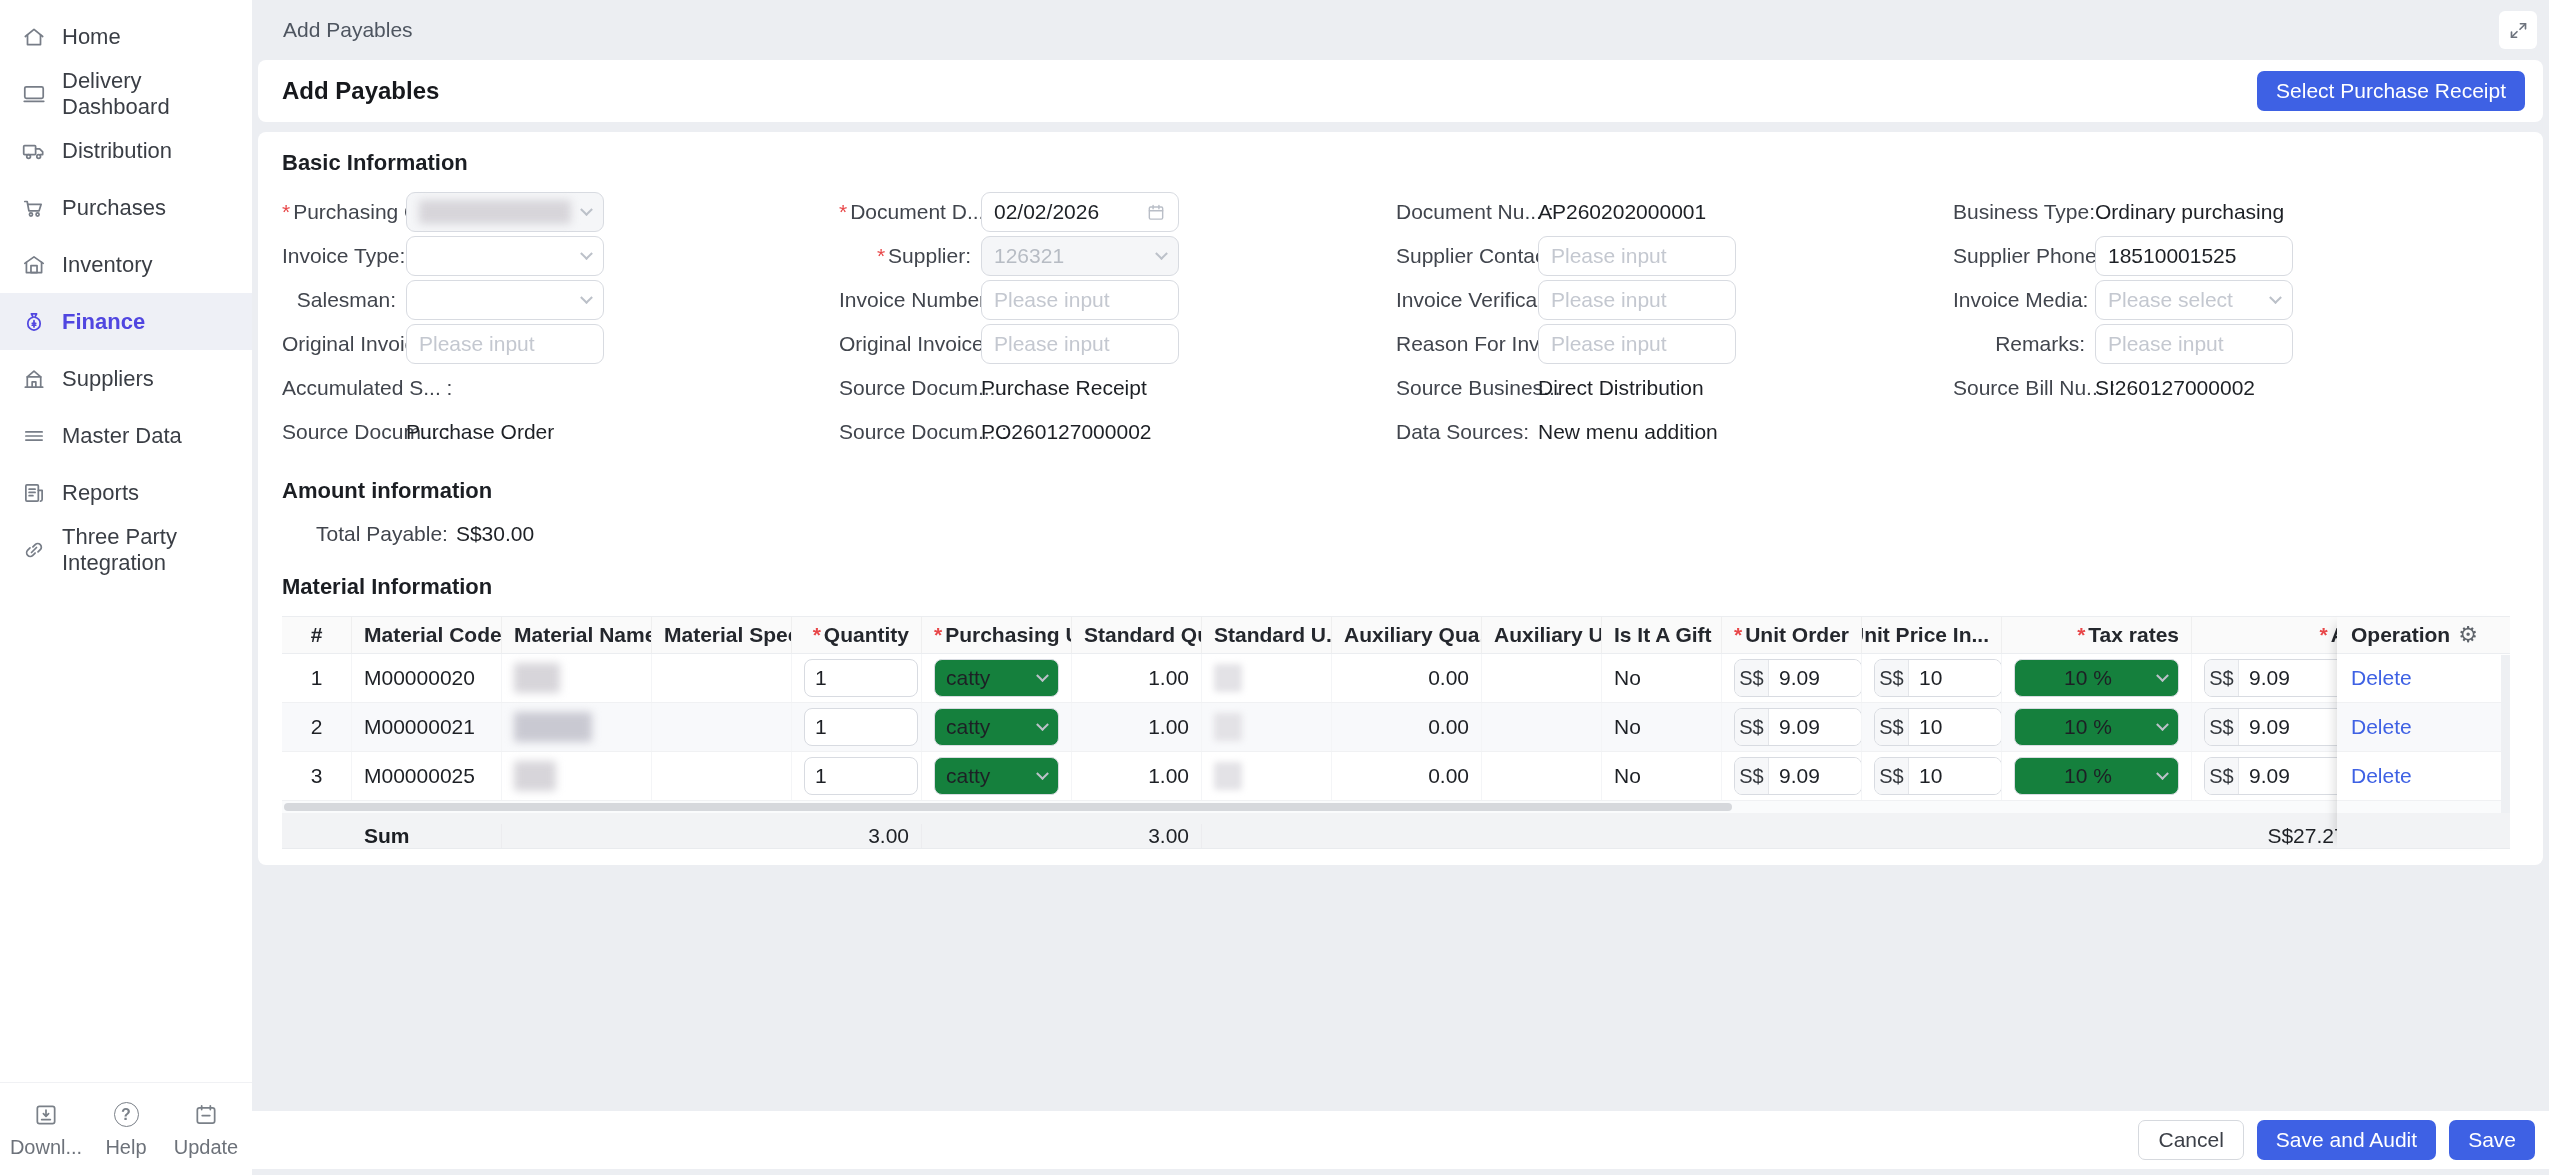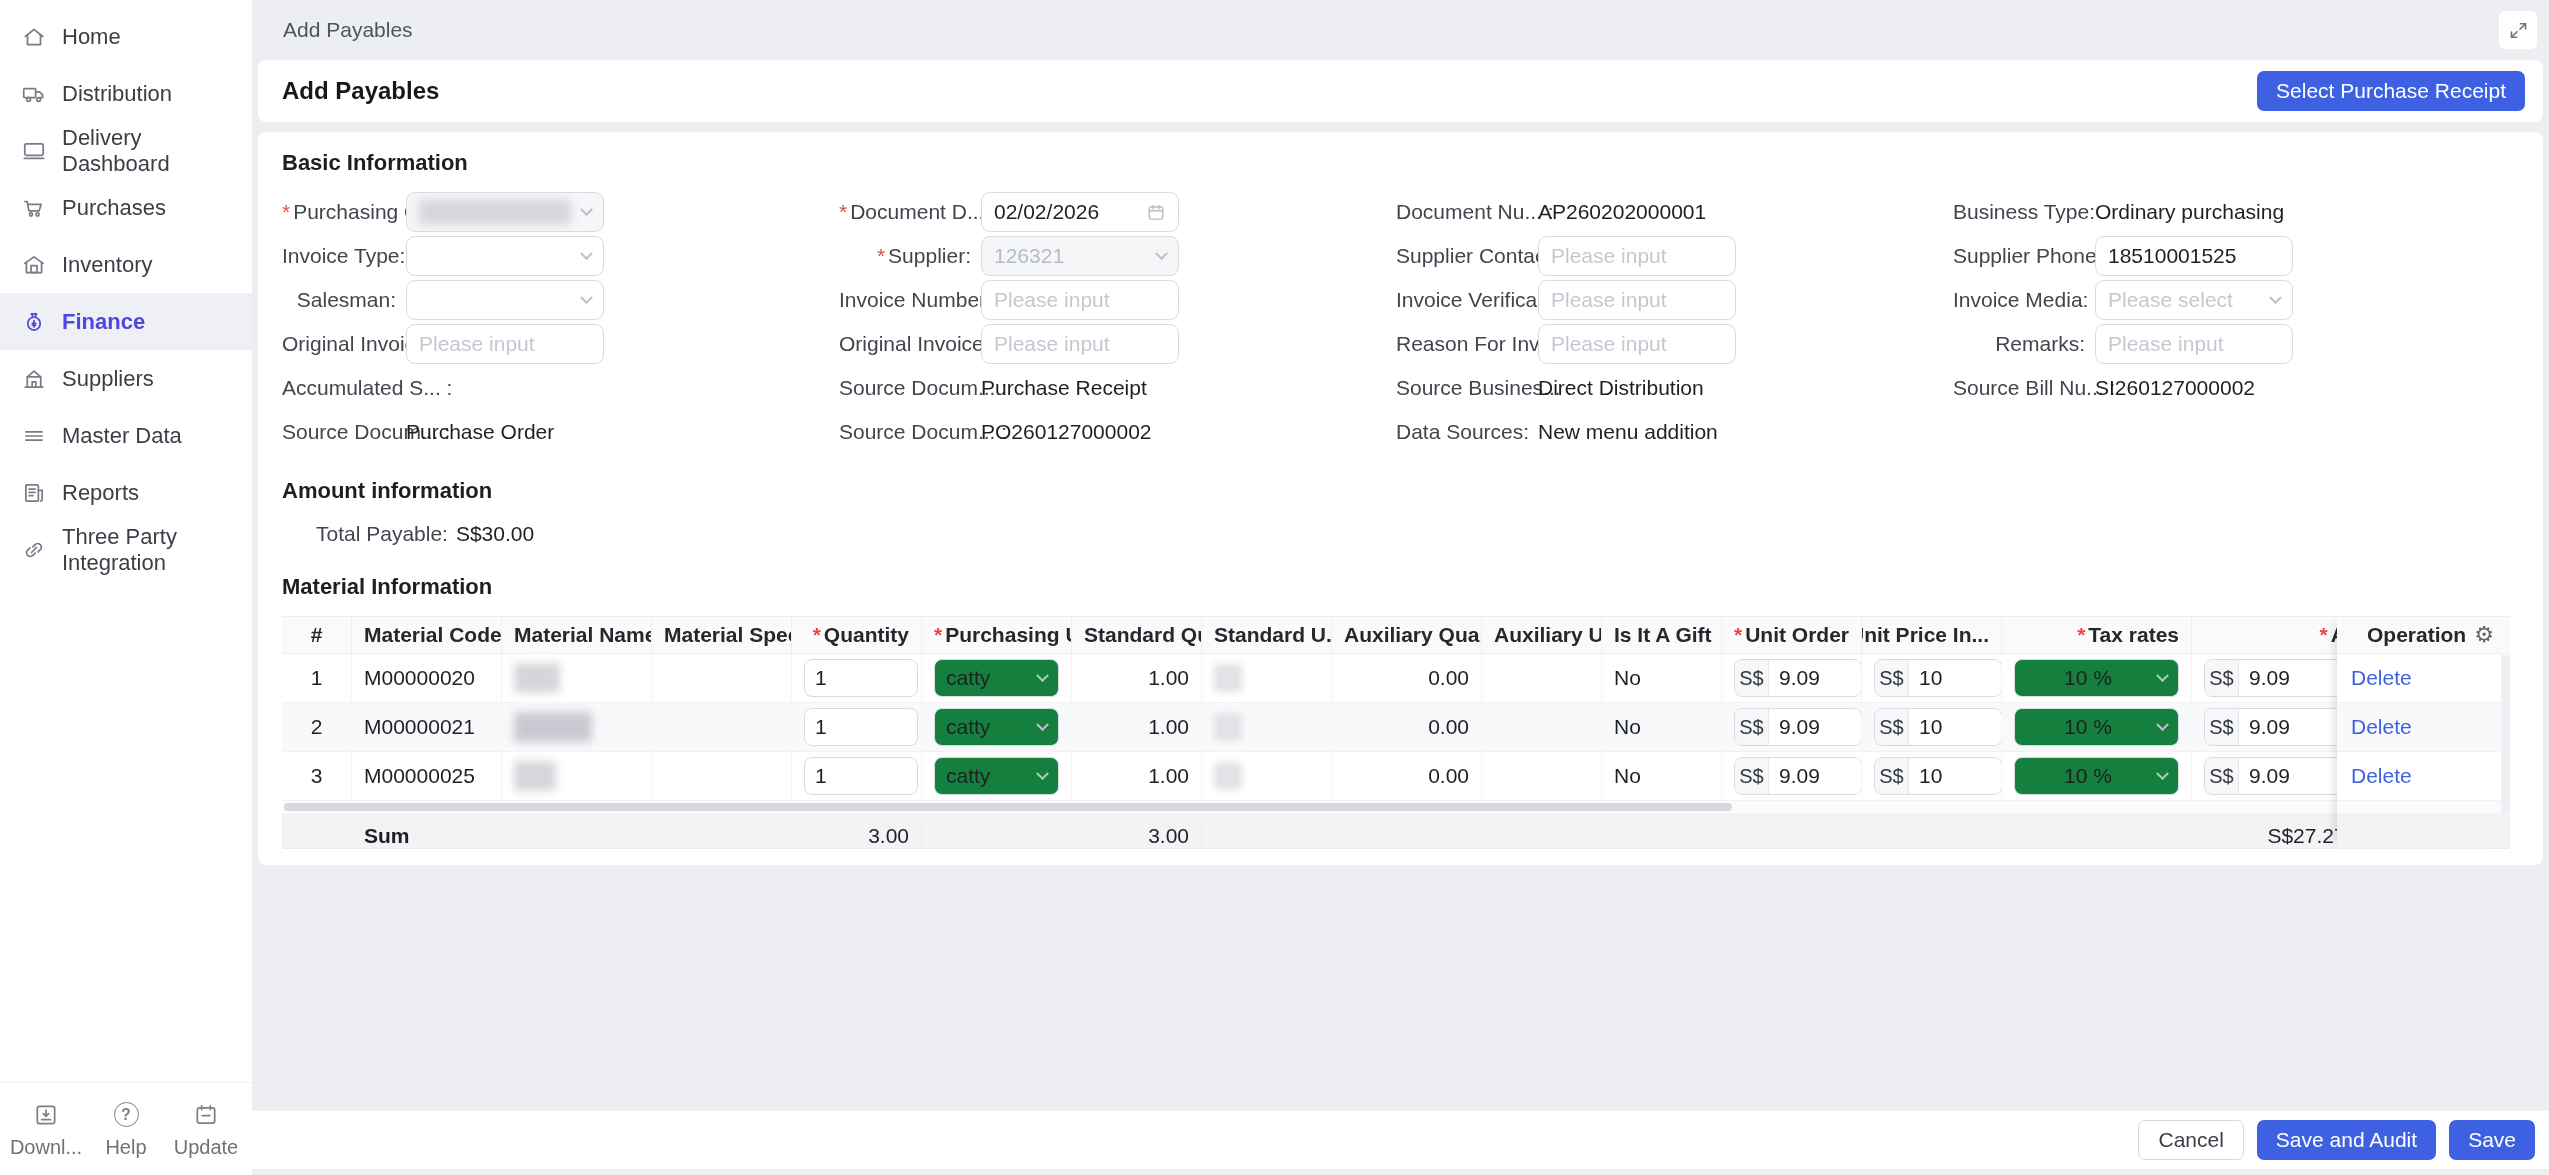--- a/index.html
+++ b/index.html
@@ -90,21 +90,21 @@
   .grp .pfx { width:34px; background:#f6f7f9; border-right:1px solid #e4e6ea; display:flex; align-items:center; justify-content:center; color:#33373d; font-size:20px; flex:none; }
   .grp .gin { border:none; outline:none; width:92px; padding:0 10px; font-size:21px; font-family:inherit; color:#1d2025; }
   .grp.wide .gin { width:176px; }
   .hscroll { height:12px; background:#fafbfc; display:flex; align-items:center; }
   .hthumb { height:8px; width:65%; margin-left:2px; background:#d6d8dc; border-radius:4px; }
   .sumr { height:36px; background:#f2f3f5; border-bottom:1px solid #e9ebee;align-items:flex-end; }
   .sumcell { display:flex; align-items:center; padding:0 12px; border-right:1px solid #ececef; white-space:nowrap; }
   .sum-label { font-weight:bold; color:#1b1e23; }
   
   .op-col { position:absolute; top:0; right:0; width:173px; box-shadow:-10px 0 10px -8px rgba(0,0,0,0.14); z-index:4; }
-  .op-h { height:38px; background:#fafafa; border-top:1px solid #ebedf0; border-bottom:1px solid #ebedf0; display:flex; align-items:center; gap:8px; padding:0 30px; font-weight:bold; color:#24272d; }
+  .op-h { height:38px; background:#fafafa; border-top:1px solid #ebedf0; border-bottom:1px solid #ebedf0; display:flex; align-items:center; gap:8px; padding:0 14px; font-weight:bold; color:#24272d; }
   .op-h .gear { font-weight:normal; font-size:22px; color:#5f646b; cursor:pointer; }
   .op-cell { height:49px; background:#fff; border-bottom:1px solid #f0f1f3; display:flex; align-items:center; padding:0 14px; }
   .op-cell.alt { background:#f8f9fb; }
   .op-scroll { height:12px; background:#fafbfc; }
   .op-sum { height:36px; background:#f2f3f5; border-bottom:1px solid #e9ebee; }
   .link { color:#3e61e4; cursor:pointer; text-decoration:none; font-size:21px; }
   .vstrip { position:absolute; top:39px; right:0; width:9px; height:158px; background:#eef0f3; z-index:6; }
 
   .spacer { flex:1; }
   .footbar { height:58px; background:#fff; margin-bottom:6px; display:flex; align-items:center; justify-content:flex-end; gap:13px; padding-right:14px; flex:none; }
@@ -122,36 +122,36 @@
           <svg width="26" height="26" viewBox="0 0 24 24" fill="none" stroke="currentColor" stroke-width="1.6" stroke-linecap="round" stroke-linejoin="round">
             <path d="M4 11.5 12 5l8 6.5"></path>
             <path d="M6 10.3V19h12v-8.7"></path>
           </svg>
         </span>
       <span class="slabel">Home</span>
     </div>
     <div class="side-item">
       <span class="sicon">
           <svg width="26" height="26" viewBox="0 0 24 24" fill="none" stroke="currentColor" stroke-width="1.6" stroke-linecap="round" stroke-linejoin="round">
+            <rect x="3.5" y="5.5" width="17" height="10.5" rx="1.5"></rect>
+            <path d="M3 18.8h18"></path>
+          </svg>
+        </span>
+      <span class="slabel">Delivery Dashboard</span>
+    </div>
+    <div class="side-item">
+      <span class="sicon">
+          <svg width="26" height="26" viewBox="0 0 24 24" fill="none" stroke="currentColor" stroke-width="1.6" stroke-linecap="round" stroke-linejoin="round">
             <rect x="2.5" y="7" width="11" height="8.3" rx="0.8"></rect>
             <path d="M13.5 10h3.7l2.8 2.9v2.4h-2.3"></path>
             <circle cx="7" cy="17" r="1.7"></circle>
             <circle cx="16.3" cy="17" r="1.7"></circle>
           </svg>
         </span>
       <span class="slabel">Distribution</span>
-    </div>
-    <div class="side-item">
-      <span class="sicon">
-          <svg width="26" height="26" viewBox="0 0 24 24" fill="none" stroke="currentColor" stroke-width="1.6" stroke-linecap="round" stroke-linejoin="round">
-            <rect x="3.5" y="5.5" width="17" height="10.5" rx="1.5"></rect>
-            <path d="M3 18.8h18"></path>
-          </svg>
-        </span>
-      <span class="slabel">Delivery Dashboard</span>
     </div>
     <div class="side-item">
       <span class="sicon">
           <svg width="26" height="26" viewBox="0 0 24 24" fill="none" stroke="currentColor" stroke-width="1.6" stroke-linecap="round" stroke-linejoin="round">
             <path d="M3.5 6h2.2l1.6 8.6h9.4L18.6 8.6H7"></path>
             <circle cx="9.2" cy="18" r="1.4"></circle>
             <circle cx="15.3" cy="18" r="1.4"></circle>
           </svg>
         </span>
       <span class="slabel">Purchases</span>

